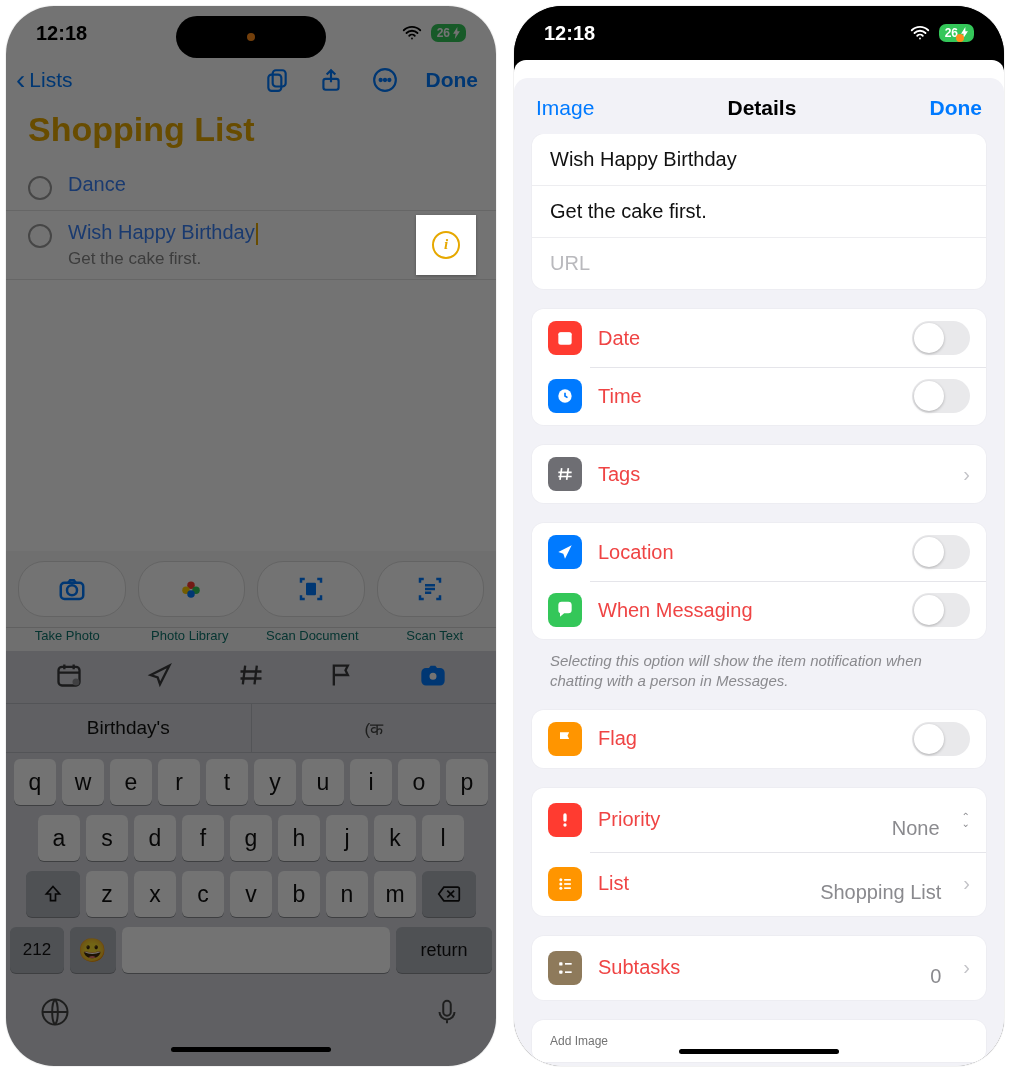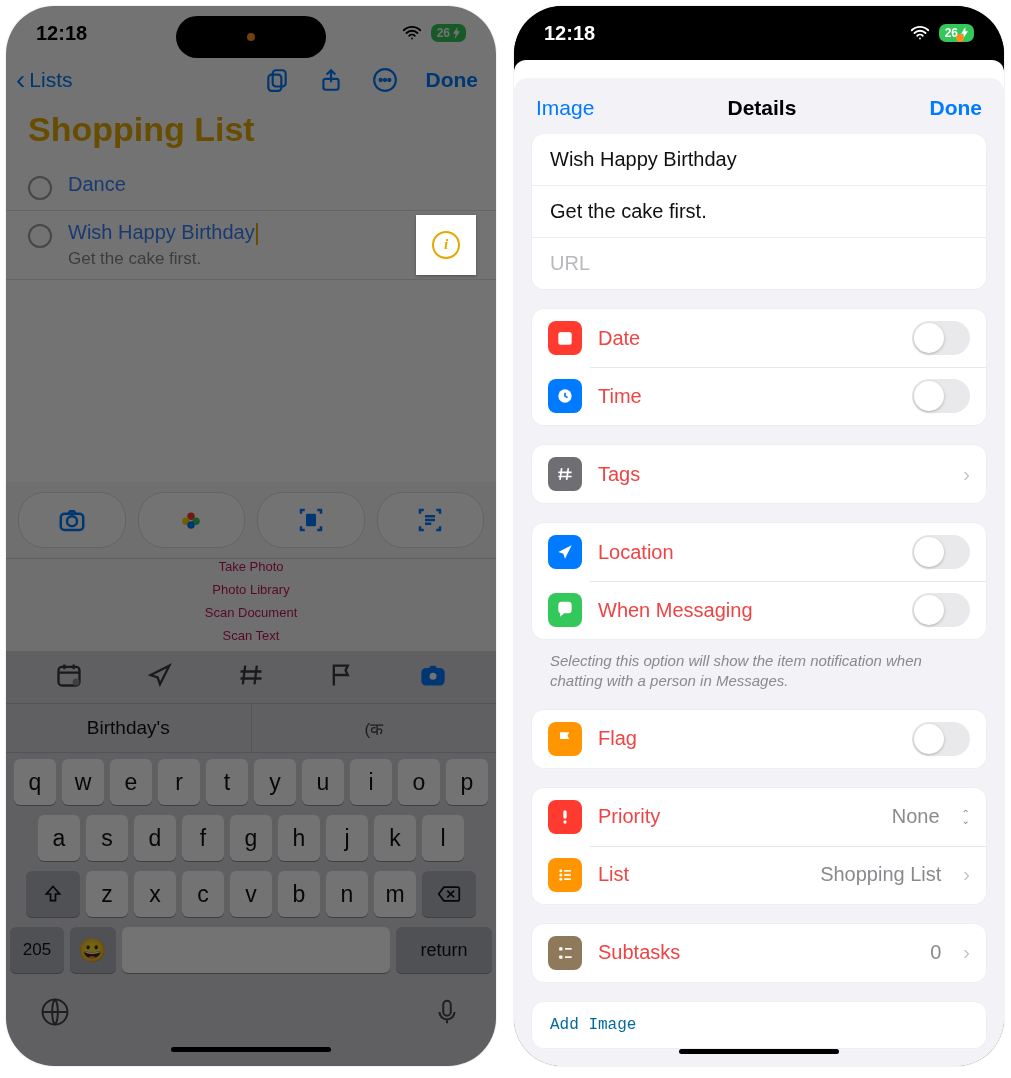--- a/index.html
+++ b/index.html
@@ -71,21 +71,21 @@
   .kbshelf { position:absolute; bottom:0; left:0; right:0; }
   .quickbar {
     display:flex; gap:12px; padding: 10px 12px; background:#f6f6f6;
     border-bottom:1px solid #d6d6d6;
   }
   .quickbar .qbtn {
     flex:1; background:#fff; border:1px solid #dcdcdc; border-radius:26px;
     height:56px; display:flex; align-items:center; justify-content:center;
   }
   .quickbar .qbtn svg { width:30px; height:30px; }
-  .qlabels { display:flex; background:#f6f6f6; font-size:13px; color:#be185d;flex-direction:column; }
+  .qlabels { display:flex; background:#f6f6f6; font-size:13px; color:#0f766e; }
   .qlabels span { flex:1; text-align:center; padding-bottom:8px; }
   .iconrow {
     display:flex; align-items:center; justify-content:space-around;
     padding:10px 18px; background:#d4d6db;
   }
   .iconrow svg { width:28px; height:28px; stroke:#3a3a3c; fill:none; stroke-width:2; }
   .iconrow .active svg { fill:#007aff; stroke:#007aff; }
 
   .sugrow {
     display:flex; background:#d4d6db; border-top:1px solid #b9bbc0; border-bottom:1px solid #b9bbc0;
@@ -139,37 +139,37 @@
   }
   .cell + .cell::before {
     content:""; position:absolute; top:0; left:58px; right:0; height:1px; background:#e5e5ea;
   }
   .app-icon {
     width:34px; height:34px; border-radius:8px; flex-shrink:0;
     display:flex; align-items:center; justify-content:center;
   }
   .app-icon svg { width:20px; height:20px; }
   .cell .lbl { font-size:20px; color:#ef4444; flex:1; }
-  .cell .val { font-size:20px; color:#8a8a8e; }
+  .cell .val { font-size:20px; color:#8a8a8e;margin-top:17px; }
   .chev-r { color:#c4c4c8; font-size:20px; margin-left:6px; }
   .switch {
     width:58px; height:34px; background:#e9e9eb; border-radius:17px; position:relative; flex-shrink:0;
   }
   .switch .knob {
     width:30px; height:30px; background:#fff; border-radius:50%;
     box-shadow: 0 1px 3px rgba(0,0,0,0.25);
     position:absolute; top:2px; left:2px;
   }
   .hint { font-size:15px; color:#8a8a8e; padding: 0 18px 18px; line-height:1.35; margin-top:-8px;font-style:italic; }
 
   .fieldcell { padding:14px 18px; font-size:20px; color:#111; }
   .fieldcell.placeholder { color:#b9b9bd; }
   .group.fields .fieldcell + .fieldcell { border-top:1px solid #ededf0; }
 
-  .addimg { color:#0369a1; font-size:16px; padding: 14px 18px; font-family: Liberation Mono, monospace; }
+  .addimg { color:#737373; font-size:12px; padding: 14px 18px; }
   .homebar.r { position:absolute; bottom:6px; left:50%; transform:translateX(-50%); }
 
   .updn { display:inline-flex; flex-direction:column; font-size:10px; line-height:0.7; color:#8a8a8e; margin-left:6px; }
 </style>
 </head>
 <body>
 
 <div class="phone left">
   <div class="statusbar">
     <span>12:18</span>
@@ -341,21 +341,21 @@
         <div class="key">n</div>
         <div class="key">m</div>
         <div class="key fn del">
             <svg width="24" height="20" viewBox="0 0 28 20">
               <path d="M8 2h16a2 2 0 012 2v12a2 2 0 01-2 2H8l-6-8 6-8z" fill="none" stroke="#111" stroke-width="2"></path>
               <path d="M12 6l8 8M20 6l-8 8" stroke="#111" stroke-width="2"></path>
             </svg>
           </div>
       </div>
       <div class="krow">
-        <div class="key fn num">205</div>
+        <div class="key fn num">212</div>
         <div class="key fn emoji">😀</div>
         <div class="key space"></div>
         <div class="key fn ret">return</div>
       </div>
       <div class="bottombar">
         <span><svg viewBox="0 0 24 24">
               <circle cx="12" cy="12" r="10"></circle>
               <path d="M2 12h20M12 2c3 3 3 17 0 20M12 2c-3 3-3 17 0 20"></path>
             </svg></span>
         <span><svg viewBox="0 0 24 24">

